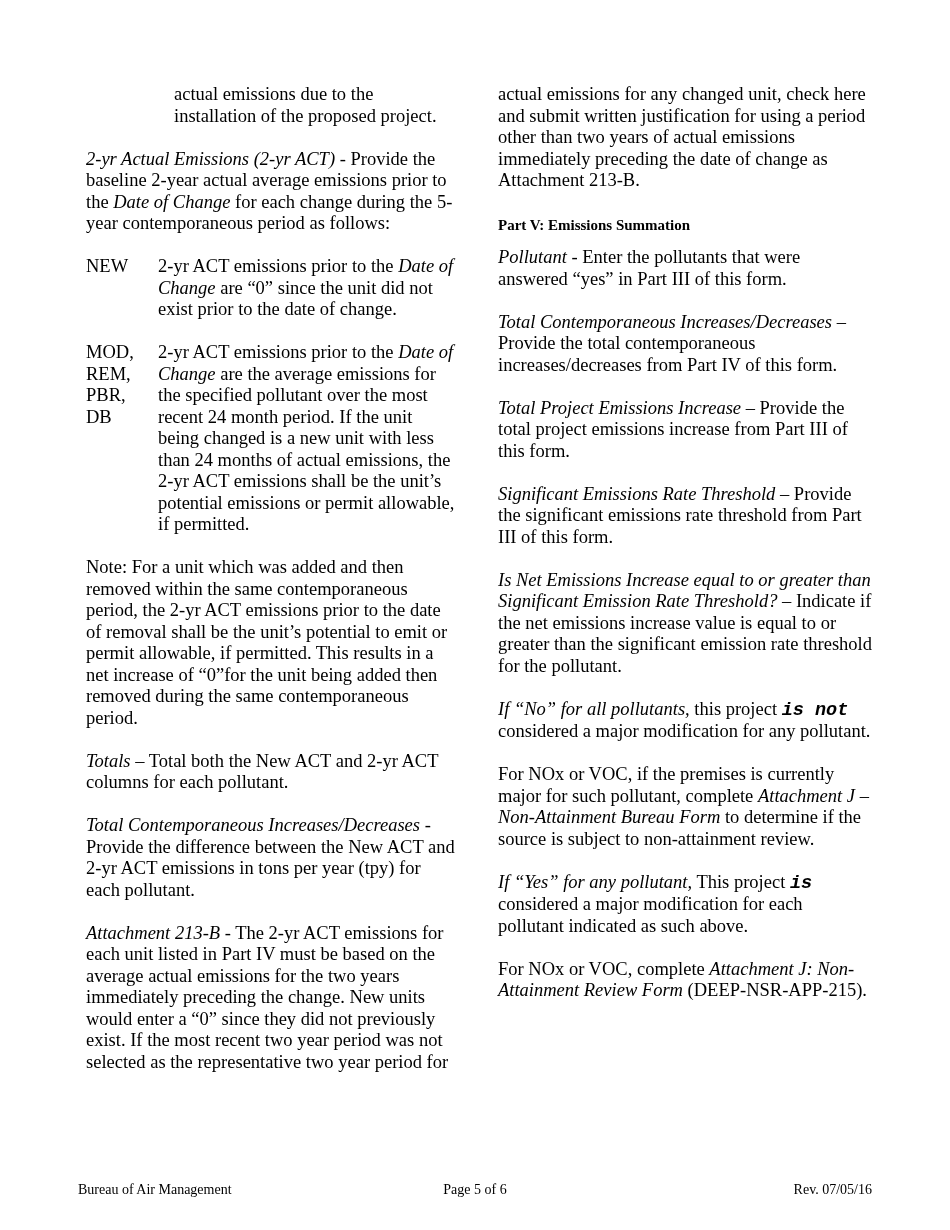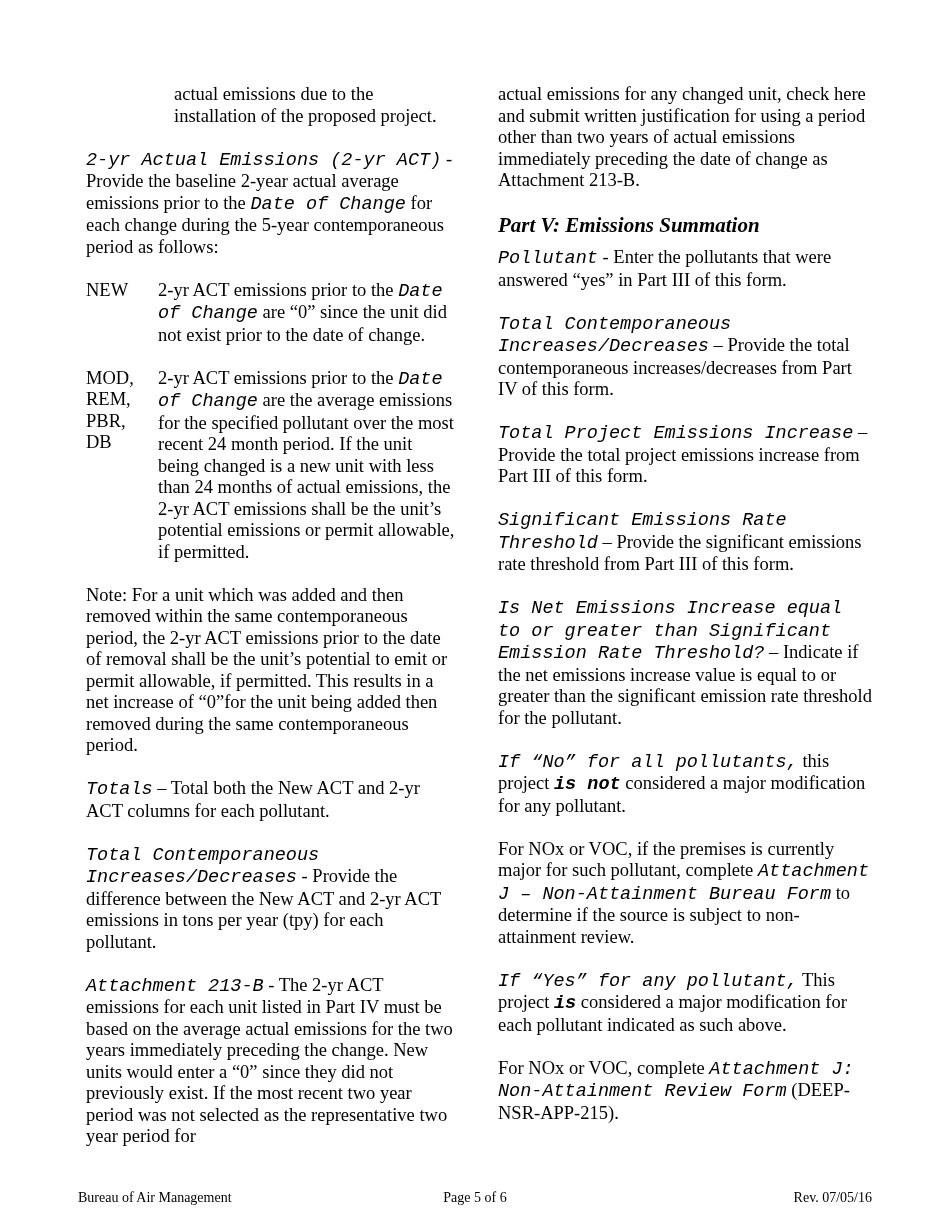--- a/index.html
+++ b/index.html
@@ -19,36 +19,35 @@
     top: 84px;
     left: 86px;
     display: flex;
     gap: 40px;
   }
   .column-left  { width: 372px; }
   .column-right { width: 374px; }
   .para { margin: 0 0 21.5px 0; text-align: left; }
   .para.indented { margin-left: 88px; }
   .heading {
-    font-size: 21px;
+    font-size: 15px;
     font-weight: bold;
     line-height: 25px;
     margin: 0 0 9px 0;
-    font-style: italic;
   }
   .hang { display: flex; margin: 0 0 21.5px 0; }
   .hang-label { width: 72px; flex: none; }
   .hang-body  { flex: 1; }
-  .ri  { font-style: italic; font-family: Liberation Mono, monospace; }
+  .ri  { font-style: italic; }
   .rbi { font-style: italic; font-weight: bold; font-family: Liberation Mono, monospace; }
   .footer {
     position: absolute;
     left: 78px;
     right: 78px;
-    bottom: 24px;
+    bottom: 32px;
     display: grid;
     grid-template-columns: 1fr auto 1fr;
     align-items: end;
     font-size: 14px;
     line-height: 17px;
   }
   .footer-center { text-align: left; }
   .footer-right  { text-align: right; }
 </style>
 </head>

